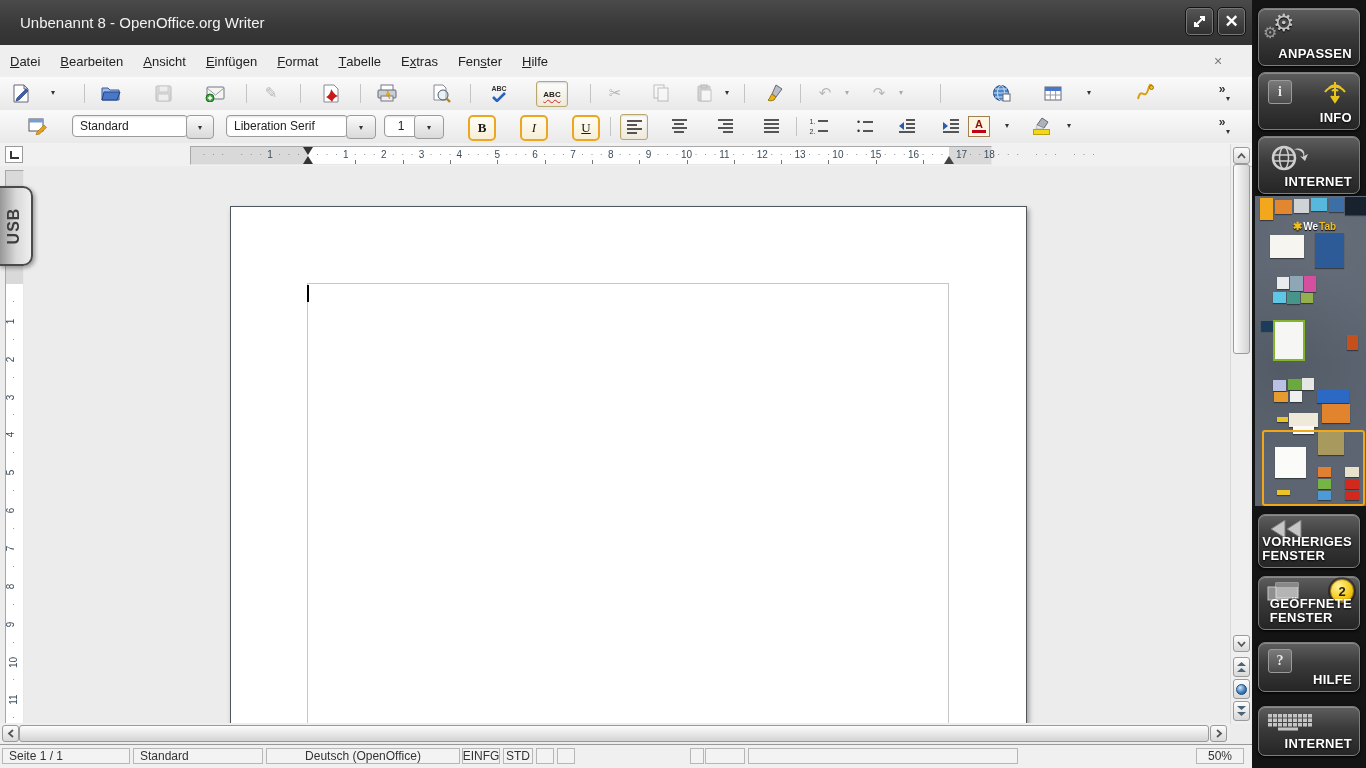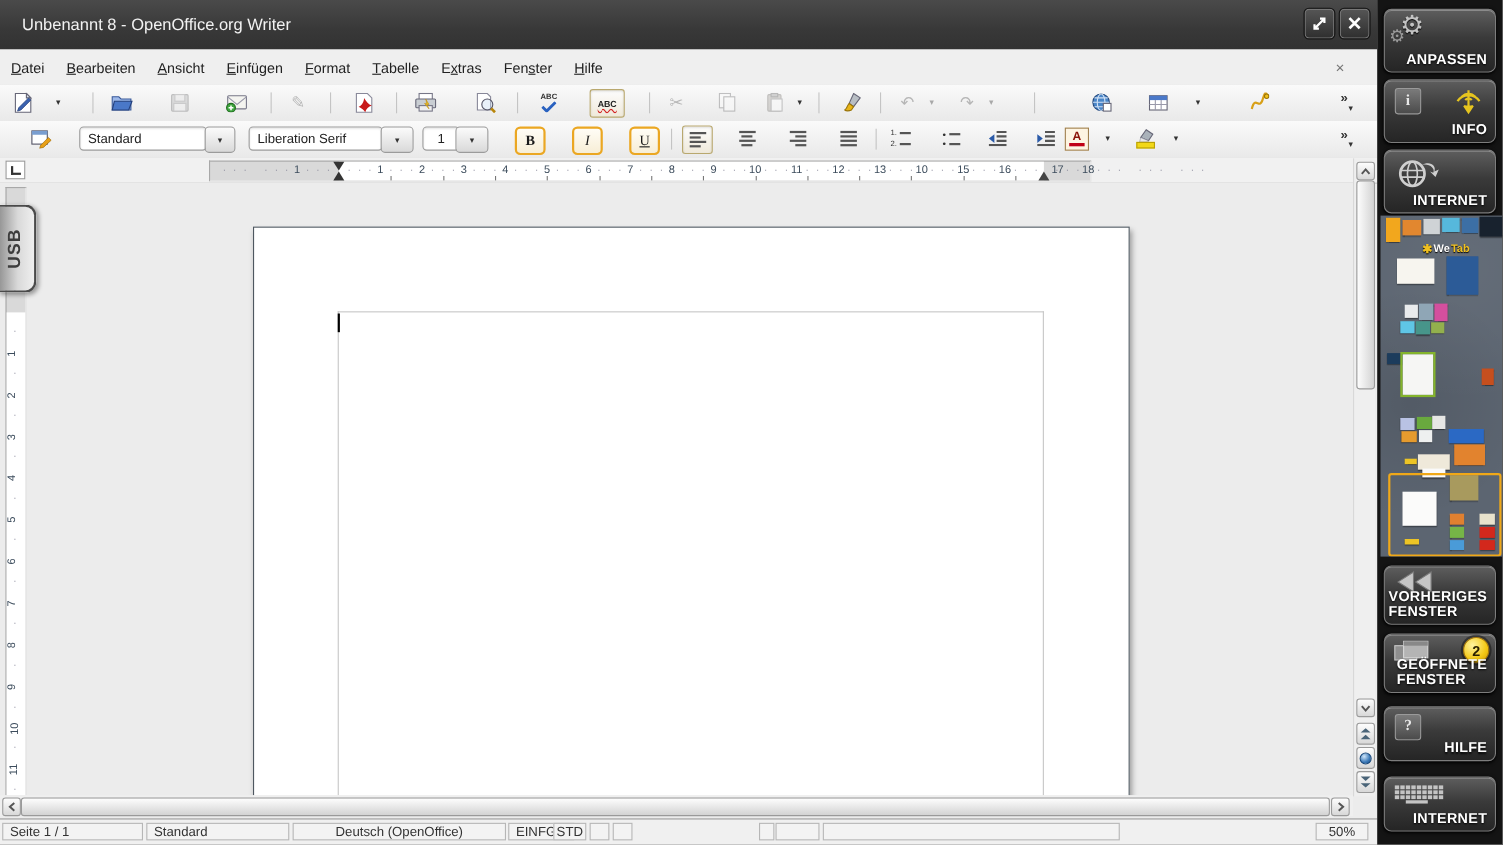--- a/index.html
+++ b/index.html
@@ -604,21 +604,21 @@
   <div class="abs" id="statusbar">
     <div class="scell" style="left:2px;width:128px">
         <span>Seite 1 / 1</span>
       </div>
     <div class="scell" style="left:133px;width:130px">
         <span>Standard</span>
       </div>
     <div class="scell" style="left:266px;width:194px;justify-content:center">
         <span>Deutsch (OpenOffice)</span>
       </div>
-    <div class="scell" style="left:462px;width:60px;">
+    <div class="scell" style="left:462px;width:38px;justify-content:center">
         <span>EINFG</span>
       </div>
     <div class="scell" style="left:503px;width:30px;justify-content:center">
         <span>STD</span>
       </div>
     <div class="scell" style="left:536px;width:18px"></div>
     <div class="scell" style="left:557px;width:18px"></div>
     <div class="scell" style="left:690px;width:12px"></div>
     <div class="scell" style="left:705px;width:40px"></div>
     <div class="scell" style="left:748px;width:270px"></div>

